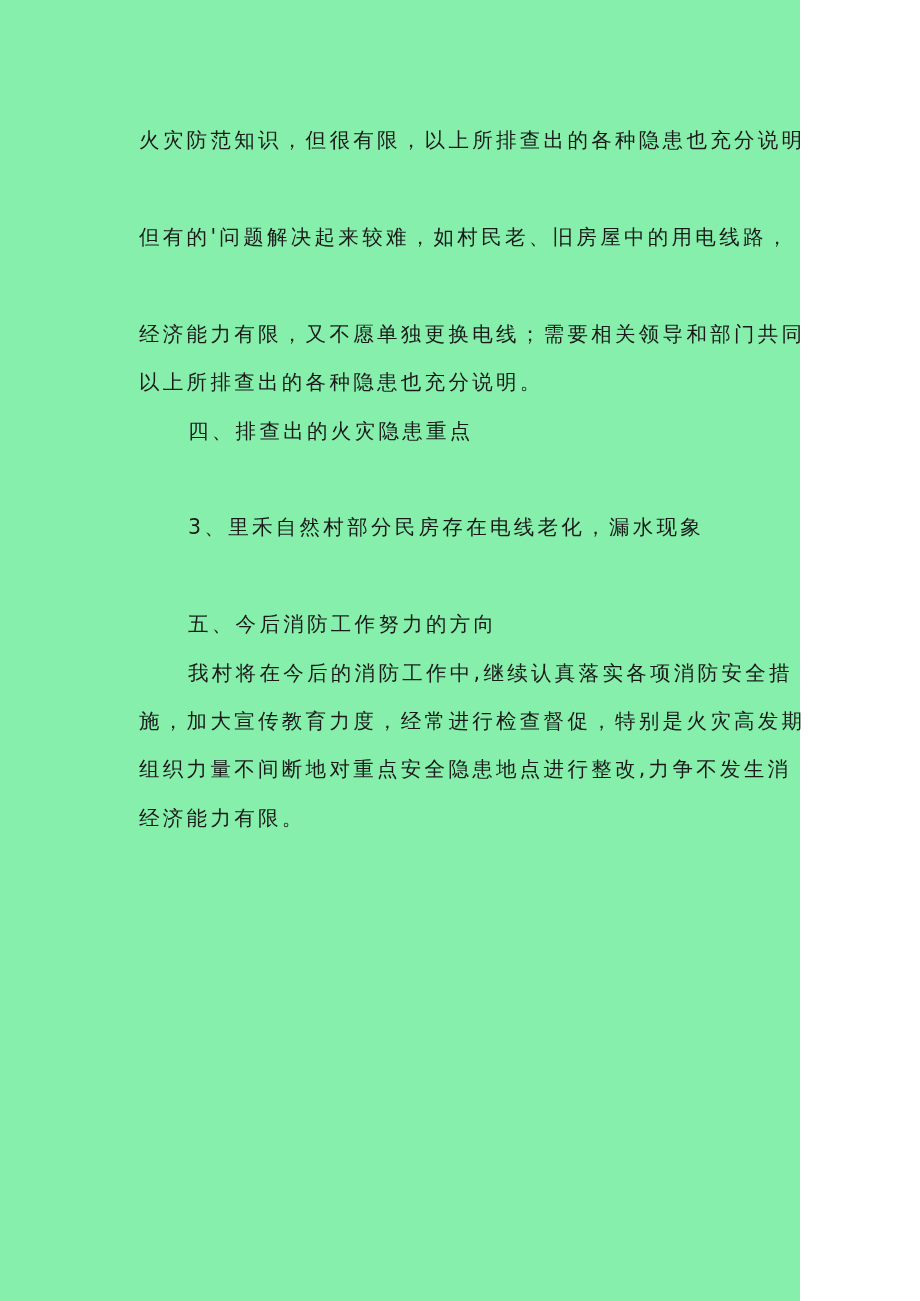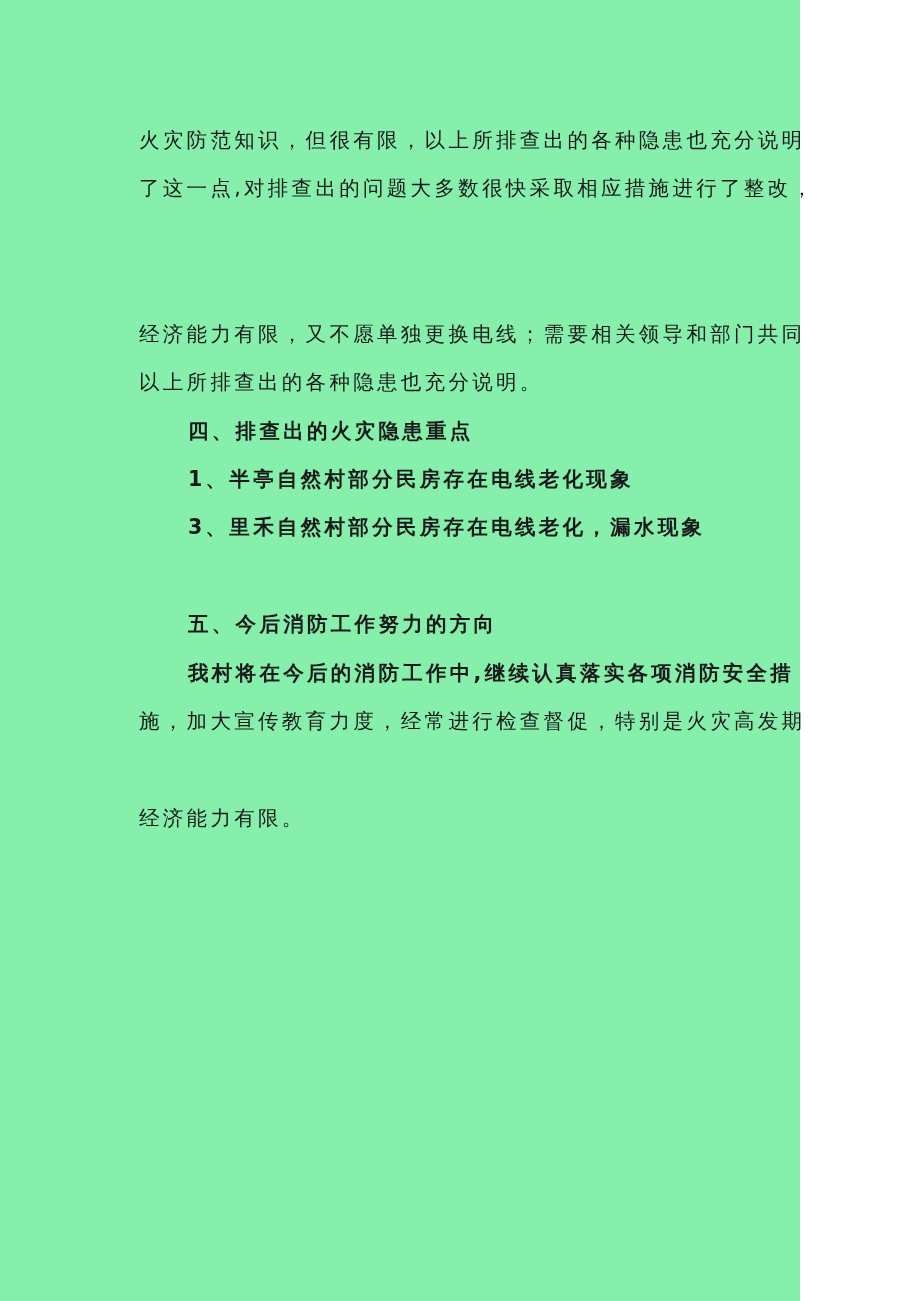--- a/index.html
+++ b/index.html
@@ -11,30 +11,30 @@
     .line {
       position: absolute;
       left: 139px;
       white-space: nowrap;
       font-family: "DejaVu Sans", sans-serif;
       font-size: 20.5px;
       line-height: 24px;
       color: #1a1a1a;
       letter-spacing: 3.3px;
     }
-    .indent { left: 188px; font-weight: bold; }
+    .indent { left: 188px; }
   </style>
 </head>
 <body>
 
 <div class="page">
   <div class="line" style="top:128px">火灾防范知识，但很有限，以上所排查出的各种隐患也充分说明</div>
-  <div class="line" style="top:176px">了这一点,对排查出的问题大多数很快采取相应措施进行了整改，</div>
+  <div class="line" style="top:225px">但有的'问题解决起来较难，如村民老、旧房屋中的用电线路，</div>
   <div class="line" style="top:322px">经济能力有限，又不愿单独更换电线；需要相关领导和部门共同</div>
   <div class="line" style="top:370px">以上所排查出的各种隐患也充分说明。</div>
   <div class="line indent" style="top:419px">四、排查出的火灾隐患重点</div>
-  <div class="line indent" style="top:467px">1、半亭自然村部分民房存在电线老化现象</div>
   <div class="line indent" style="top:515px">3、里禾自然村部分民房存在电线老化，漏水现象</div>
   <div class="line indent" style="top:612px">五、今后消防工作努力的方向</div>
   <div class="line indent" style="top:661px">我村将在今后的消防工作中,继续认真落实各项消防安全措</div>
   <div class="line" style="top:709px">施，加大宣传教育力度，经常进行检查督促，特别是火灾高发期</div>
+  <div class="line" style="top:757px">组织力量不间断地对重点安全隐患地点进行整改,力争不发生消</div>
   <div class="line" style="top:806px">经济能力有限。</div>
 </div>
 
 </body></html>

